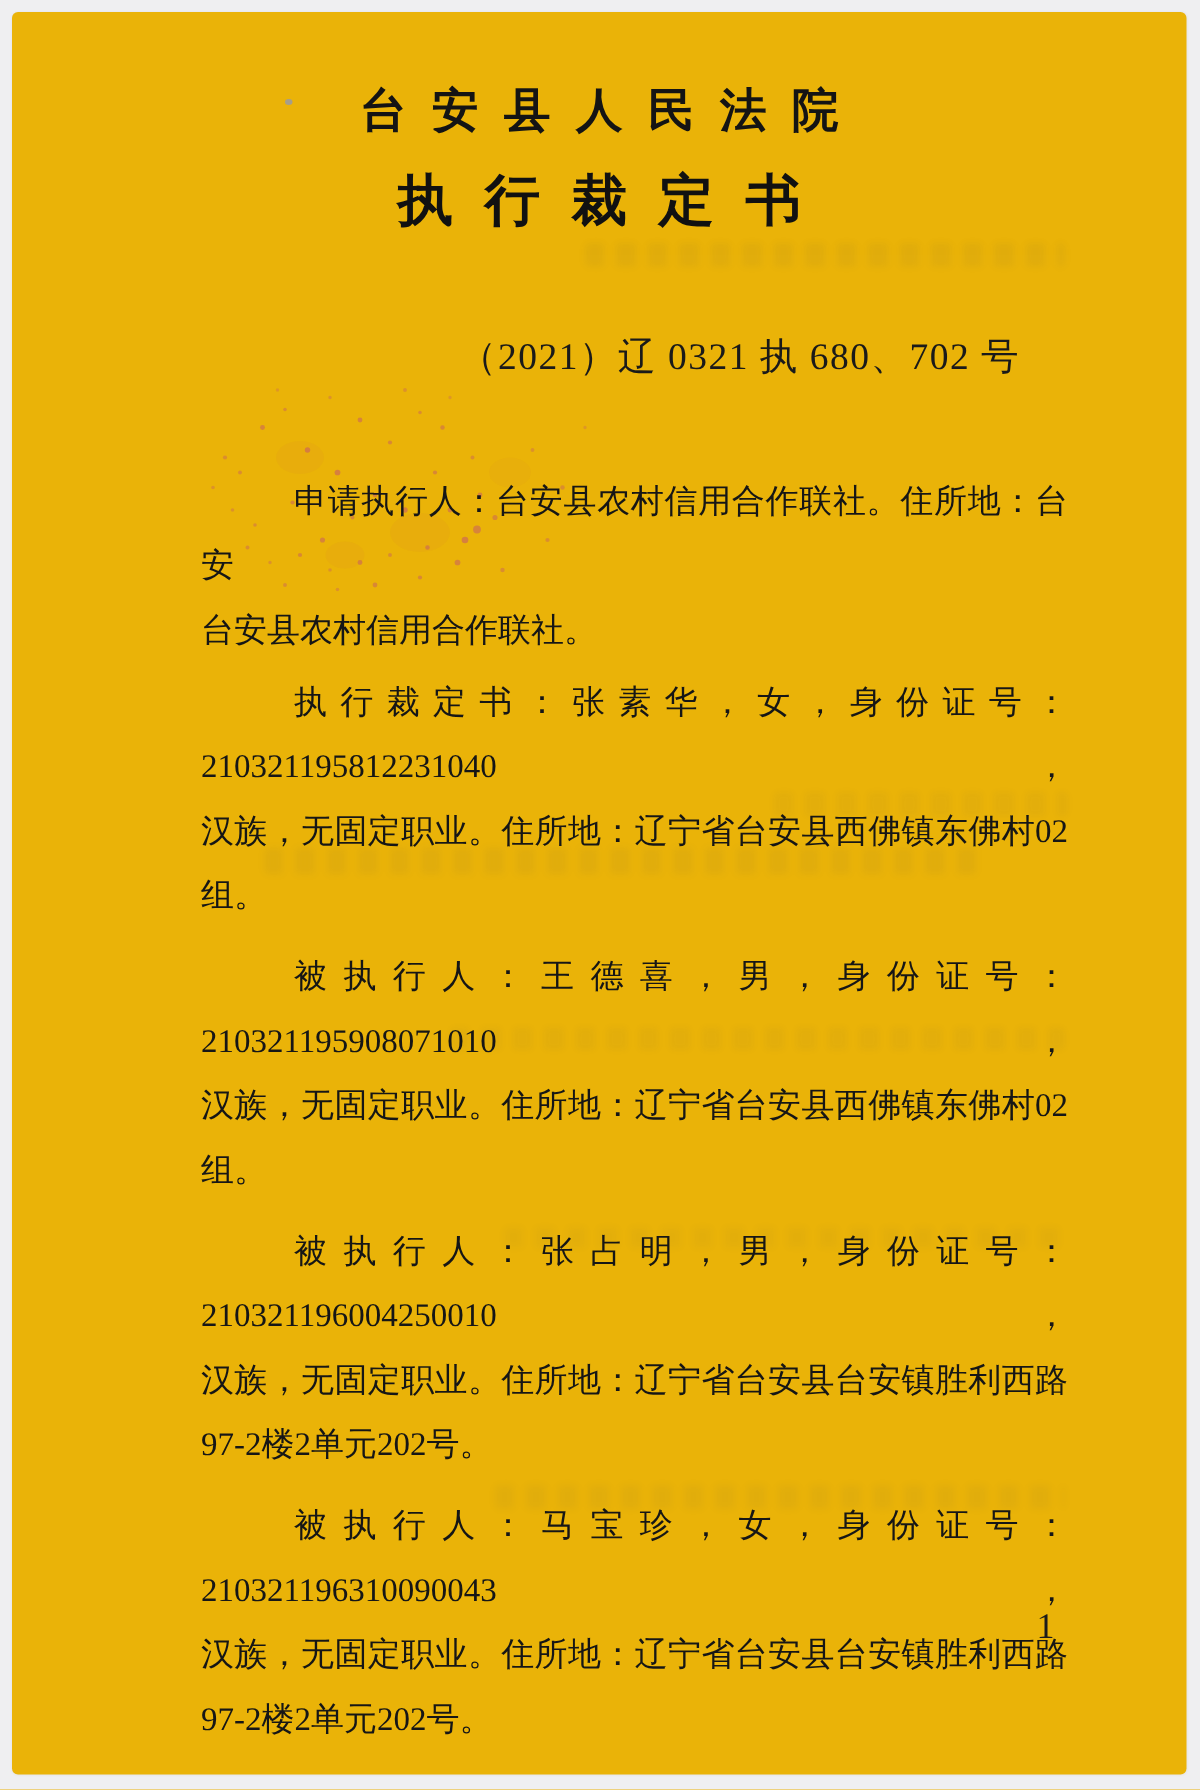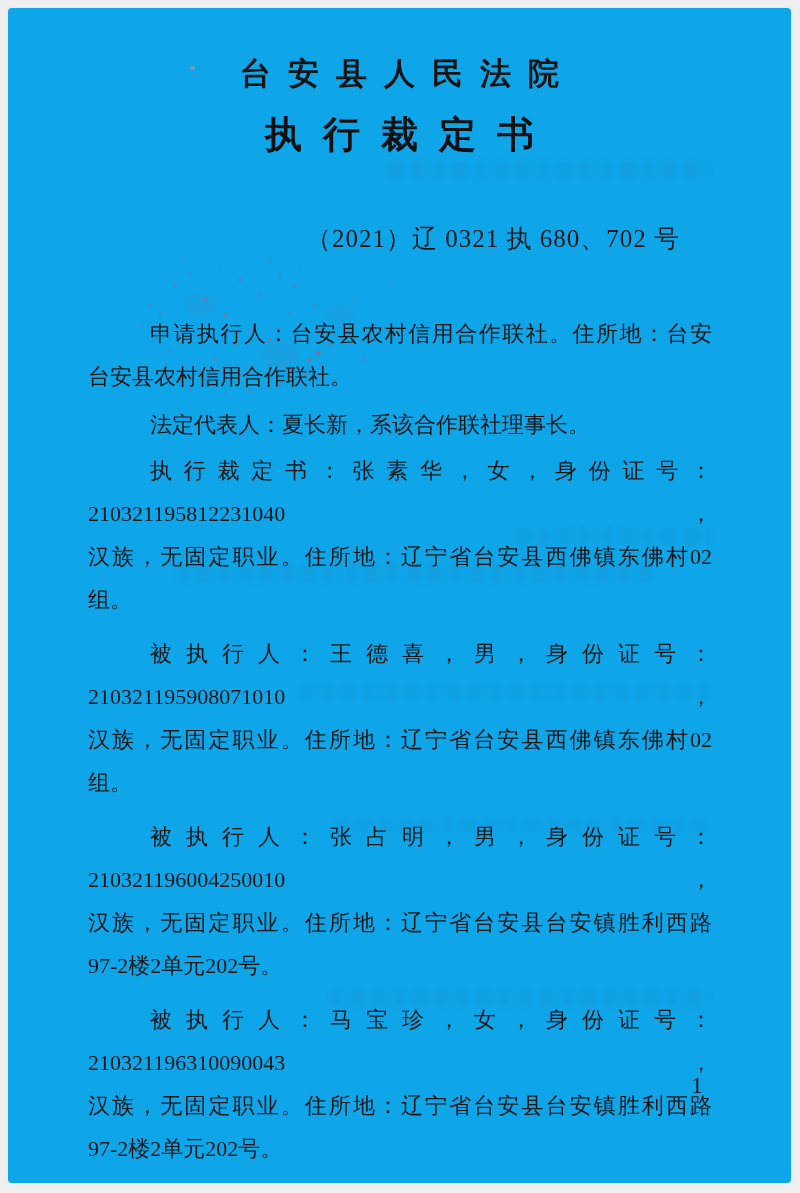--- a/index.html
+++ b/index.html
@@ -5,21 +5,21 @@
   html,body{margin:0;padding:0;}
   body{
     width:800px;height:1193px;
     background:#efeff1;
     font-family:"Liberation Serif","DejaVu Serif",serif;
     position:relative;overflow:hidden;
   }
   .scan{position:absolute;inset:0;}
   .page{
     position:absolute;left:8px;top:8px;right:9px;bottom:10px;
-    background:#0ea5e9;border-radius:4px;
+    background:#eab308;border-radius:4px;
     box-shadow:0 0 2px rgba(0,0,0,0.06);
     overflow:hidden;
   }
   
   .court{
     position:absolute;left:0;right:0;top:48px;margin:0;
     text-align:center;font-size:31px;line-height:36px;font-weight:700;
     letter-spacing:17px;text-indent:17px;color:#141414;
   }
   .doctype{
@@ -34,21 +34,21 @@
   
   .docbody{
     position:absolute;left:80px;right:79px;top:304px;
     font-size:22px;line-height:43px;color:#161616;
   }
   .para{margin:0;}
   .para.g5{margin-bottom:5px;}
   .para.g3{margin-bottom:3px;}
   .para.g11{margin-bottom:11px;}
   .para.g19{margin-bottom:19px;}
-  .ln{display:block;text-align:justify;text-align-last:justify;}
+  .ln{display:block;text-align:justify;text-align-last:justify;margin-left:46px;}
   .ln.first{text-indent:62px;}
   .ln.last{text-align-last:left;}
   .pageno{
     position:absolute;right:88px;top:1062px;
     font-size:24px;line-height:30px;color:#1b1b1b;
   }
   
   .stamp{position:absolute;left:122px;top:237px;width:290px;height:160px;pointer-events:none;}
   .smudge{
     position:absolute;border-radius:3px;pointer-events:none;
@@ -137,23 +137,20 @@
 
     <h1 class="court">台安县人民法院</h1>
     <h2 class="doctype">执行裁定书</h2>
     <div class="caseno">（2021）辽 0321 执 680、702 号</div>
 
     <div class="docbody">
       <p class="para g5">
         <span class="ln first">申请执行人：台安县农村信用合作联社。住所地：台安</span>
         <span class="ln last">台安县农村信用合作联社。</span>
       </p>
-      <p class="para g3">
-        <span class="ln first last">法定代表人：夏长新，系该合作联社理事长。</span>
-      </p>
       <p class="para g11">
         <span class="ln first">执行裁定书：张素华，女，身份证号：210321195812231040，</span>
         <span class="ln">汉族，无固定职业。住所地：辽宁省台安县西佛镇东佛村02</span>
         <span class="ln last">组。</span>
       </p>
       <p class="para g11">
         <span class="ln first">被执行人：王德喜，男，身份证号：210321195908071010，</span>
         <span class="ln">汉族，无固定职业。住所地：辽宁省台安县西佛镇东佛村02</span>
         <span class="ln last">组。</span>
       </p>

